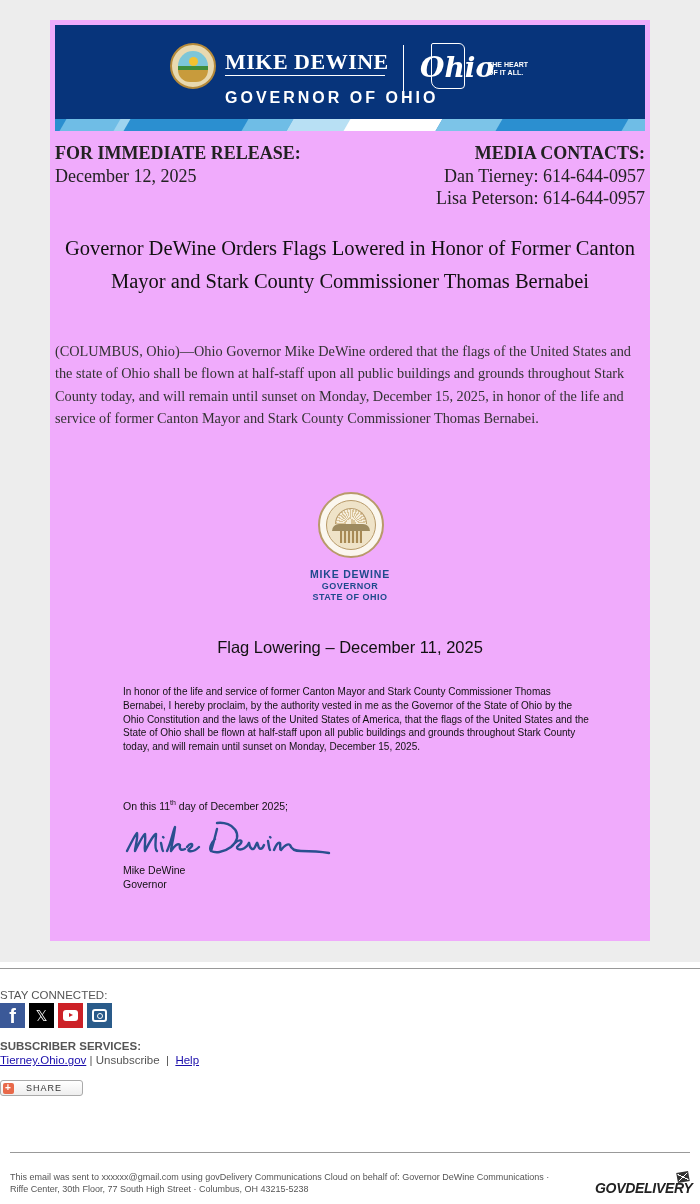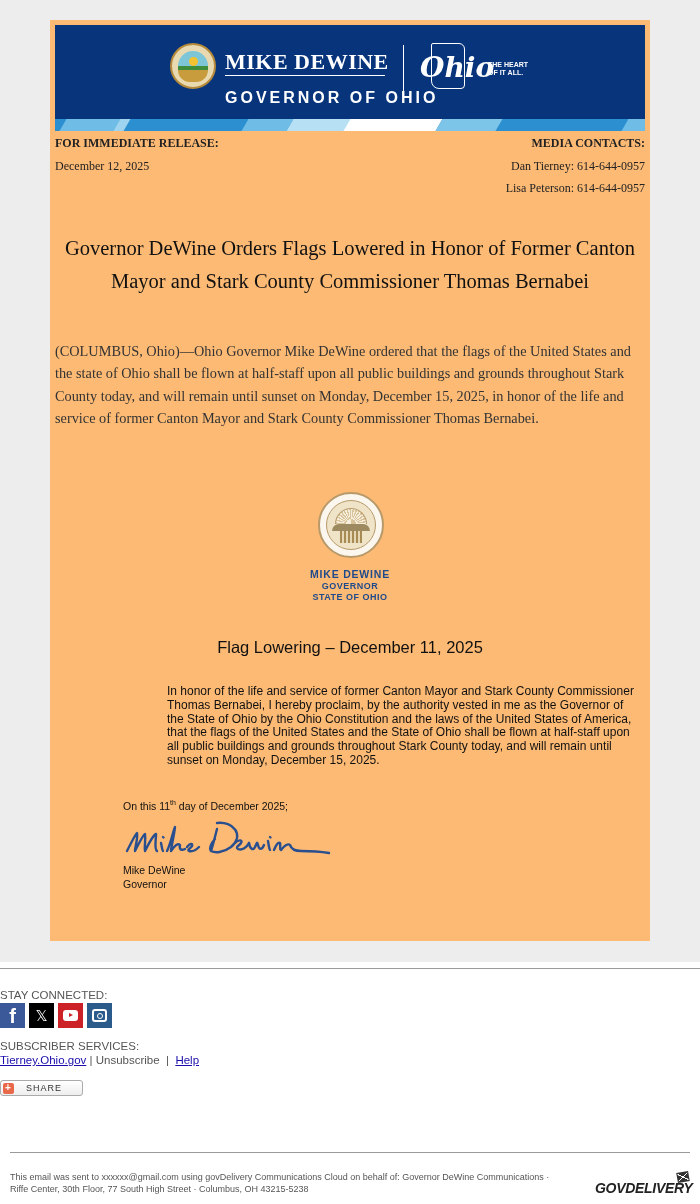--- a/index.html
+++ b/index.html
@@ -1,20 +1,20 @@
 <!DOCTYPE html>
 <html><head>
 <meta charset="utf-8">
 <style>
   * { box-sizing: border-box; margin: 0; padding: 0; }
   html, body { width: 700px; height: 1204px; background: #ffffff; overflow: hidden; }
   body { font-family: "Liberation Sans", sans-serif; color: #222; position: relative; }
 
   .outer-bg { position: absolute; left: 0; top: 0; width: 700px; height: 962px; background: #ededed; }
-  .card { position: absolute; left: 50px; top: 20px; width: 600px; height: 921px; background: #fdba74; }
+  .card { position: absolute; left: 50px; top: 20px; width: 600px; height: 921px; background: #f0abfc; }
 
   
   .banner { position: absolute; left: 5px; top: 5px; width: 590px; height: 106px; background: #0b3a7e; overflow: hidden; }
   .banner-inner { position: absolute; left: 0; top: 0; width: 590px; height: 94px; background: #07347b; }
   .stripes { position: absolute; left: 0; top: 94px; width: 590px; height: 12px; background: #2b8fd0; }
   .stripe { position: absolute; top: 0; height: 12px; transform: skewX(-30deg); }
   .seal-sm { position: absolute; left: 115px; top: 18px; width: 46px; height: 46px; border-radius: 50%;
              background: #e8d9b0; border: 2px solid #b58a3a; overflow: hidden; }
   .seal-sm .sky { position: absolute; left: 6px; top: 6px; width: 30px; height: 15px; background: #7cc6d8; border-radius: 15px 15px 0 0; }
   .seal-sm .sun { position: absolute; left: 17px; top: 12px; width: 9px; height: 9px; background: #f2c230; border-radius: 50%; }
@@ -22,21 +22,21 @@
   .seal-sm .field { position: absolute; left: 6px; top: 25px; width: 30px; height: 12px; background: #c89b3c; border-radius: 0 0 15px 15px; }
   .brand-name { position: absolute; left: 170px; top: 24px; color: #fff; font-family: "Liberation Serif", serif; font-size: 22px; font-weight: bold; letter-spacing: 0.5px; }
   .brand-rule { position: absolute; left: 170px; top: 50px; width: 160px; height: 1px; background: #fff; }
   .brand-sub { position: absolute; left: 170px; top: 64px; color: #fff; font-size: 16px; font-weight: bold; letter-spacing: 3px; }
   .brand-divider { position: absolute; left: 348px; top: 20px; width: 1px; height: 48px; background: #fff; }
   .ohio-script { position: absolute; left: 365px; top: 26px; color: #fff; font-family: "DejaVu Serif", serif; font-style: italic; font-size: 28px; font-weight: bold; }
   .ohio-outline { position: absolute; left: 376px; top: 18px; width: 34px; height: 46px; border: 1.5px solid #fff; border-radius: 2px 6px 4px 8px; }
   .ohio-tag { position: absolute; left: 433px; top: 36px; color: #fff; font-size: 7px; font-weight: bold; line-height: 8px; }
 
   
-  .rel-left, .rel-right { position: absolute; top: 112px; font-family: "Liberation Serif", serif; font-size: 12px; color: #222; line-height: 22.5px; }
+  .rel-left, .rel-right { position: absolute; top: 122px; font-family: "Liberation Serif", serif; font-size: 18px; color: #222; line-height: 22.5px; }
   .rel-left { left: 5px; }
   .rel-right { right: 5px; text-align: right; }
   .rel-label { font-weight: bold; }
   .rel-left .rel-label { text-transform: none; }
 
   .headline { position: absolute; left: 5px; top: 212px; width: 590px; text-align: center; font-family: "Liberation Serif", serif;
               font-size: 20.5px; line-height: 33px; color: #111; }
 
   .body-para { position: absolute; left: 5px; top: 320px; width: 592px; font-family: "Liberation Serif", serif; font-size: 14.3px;
                line-height: 22.3px; color: #333; }
@@ -44,42 +44,42 @@
   
   .seal-lg { position: absolute; left: 268px; top: 472px; width: 66px; height: 66px; border-radius: 50%; border: 2px solid #b89a6a; background: #fbf7ef; }
   .seal-lg .ring { position: absolute; left: 6px; top: 6px; width: 50px; height: 50px; border-radius: 50%; border: 1px solid #b89a6a; background: #efe3c8; }
   .seal-lg .sunrays { position: absolute; left: 15px; top: 14px; width: 32px; height: 16px; border-radius: 16px 16px 0 0; border: 1px solid #b89a6a; border-bottom: none; background: repeating-conic-gradient(from 270deg at 50% 100%, #d9c39a 0 6deg, #f6eedd 6deg 12deg); }
   .seal-lg .hills { position: absolute; left: 12px; top: 30px; width: 38px; height: 7px; background: #9e8a60; border-radius: 8px 8px 0 0; }
   .seal-lg .wheat { position: absolute; left: 20px; top: 37px; width: 22px; height: 12px; background: repeating-linear-gradient(90deg, #a88a55 0 2px, #e6d7b5 2px 4px); }
   .seal-lg-text { position: absolute; left: 200px; top: 549px; width: 200px; text-align: center; color: #1e4a8c; font-size: 9px; font-weight: bold; line-height: 11.5px; letter-spacing: 0.5px; }
   .seal-lg-text .nm { font-size: 10.5px; letter-spacing: 0.8px; }
 
   .procl-title { position: absolute; left: 5px; top: 618px; width: 590px; text-align: center; font-size: 16.5px; color: #111; }
-  .procl-body { position: absolute; left: 73px; top: 665px; width: 470px; font-size: 12px; line-height: 13.8px; color: #111; margin-left: 44px; }
+  .procl-body { position: absolute; left: 73px; top: 665px; width: 470px; font-size: 10px; line-height: 13.8px; color: #111; }
   .procl-date { position: absolute; left: 73px; top: 779px; font-size: 10.5px; color: #111; }
   .procl-date sup { font-size: 7px; }
   .signature { position: absolute; left: 73px; top: 793px; width: 210px; height: 46px; }
   .sign-name { position: absolute; left: 73px; top: 843px; font-size: 10.5px; line-height: 14px; color: #111; }
 
   .end-mark { position: absolute; left: 0; top: 881px; width: 600px; text-align: center; font-family: "Liberation Serif", serif; font-size: 13.5px; color: #222; }
 
   
   .footer-rule { position: absolute; left: 0; top: 968px; width: 700px; height: 1px; background: #999; }
   .stay { position: absolute; left: 0; top: 989px; font-size: 11.5px; color: #555; }
   .social { position: absolute; left: 0; top: 1003px; display: flex; gap: 4px; }
   .soc { width: 25px; height: 25px; display: flex; align-items: center; justify-content: center; color: #fff; font-weight: bold; }
   .soc.fb { background: #3b5998; font-size: 20px; font-family: "Liberation Sans", sans-serif; align-items: flex-end; }
   .soc.x { background: #000; font-size: 15px; font-weight: normal; }
   .soc.yt { background: #cc2127; }
   .soc.yt .play { width: 15px; height: 11px; background: #fff; border-radius: 3px; position: relative; }
   .soc.yt .play::after { content: ""; position: absolute; left: 6px; top: 3px; border-left: 4px solid #cc2127; border-top: 2.5px solid transparent; border-bottom: 2.5px solid transparent; }
   .soc.ig { background: #2a5b8a; }
   .soc.ig .cam { width: 15px; height: 13px; border: 2px solid #fff; border-radius: 3px; position: relative; }
   .soc.ig .cam::after { content: ""; position: absolute; left: 3px; top: 2px; width: 4px; height: 4px; border: 1.5px solid #fff; border-radius: 50%; }
-  .subs { position: absolute; left: 0; top: 1040px; font-size: 11.5px; color: #555; }
+  .subs { position: absolute; left: 0; top: 1040px; font-size: 11.5px; color: #555; font-weight: bold; }
   .subs-links { position: absolute; left: 0; top: 1054px; font-size: 11.5px; color: #555; }
   .subs-links a { color: #1a0dab; text-decoration: underline; }
   .subs-links .plain { color: #555; }
   .share-btn { position: absolute; left: 0; top: 1080px; width: 83px; height: 16px; border: 1px solid #aaa; border-radius: 3px;
                background: linear-gradient(#fff, #eee); font-size: 9px; letter-spacing: 1px; color: #333; display: flex; align-items: center; }
   .share-btn .plus { width: 11px; height: 11px; margin: 0 12px 0 2px; background: #e8694a; border-radius: 2px; color: #fff; font-size: 10px; line-height: 10px; text-align: center; font-weight: bold; }
 
   .bottom-rule { position: absolute; left: 10px; top: 1152px; width: 680px; height: 1px; background: #999; }
   .legal { position: absolute; left: 10px; top: 1172px; width: 540px; font-size: 9px; line-height: 11.5px; color: #555; }
   .gd-logo { position: absolute; left: 595px; top: 1180px; font-size: 14px; font-weight: bold; font-style: italic; color: #222; letter-spacing: -0.3px; }

